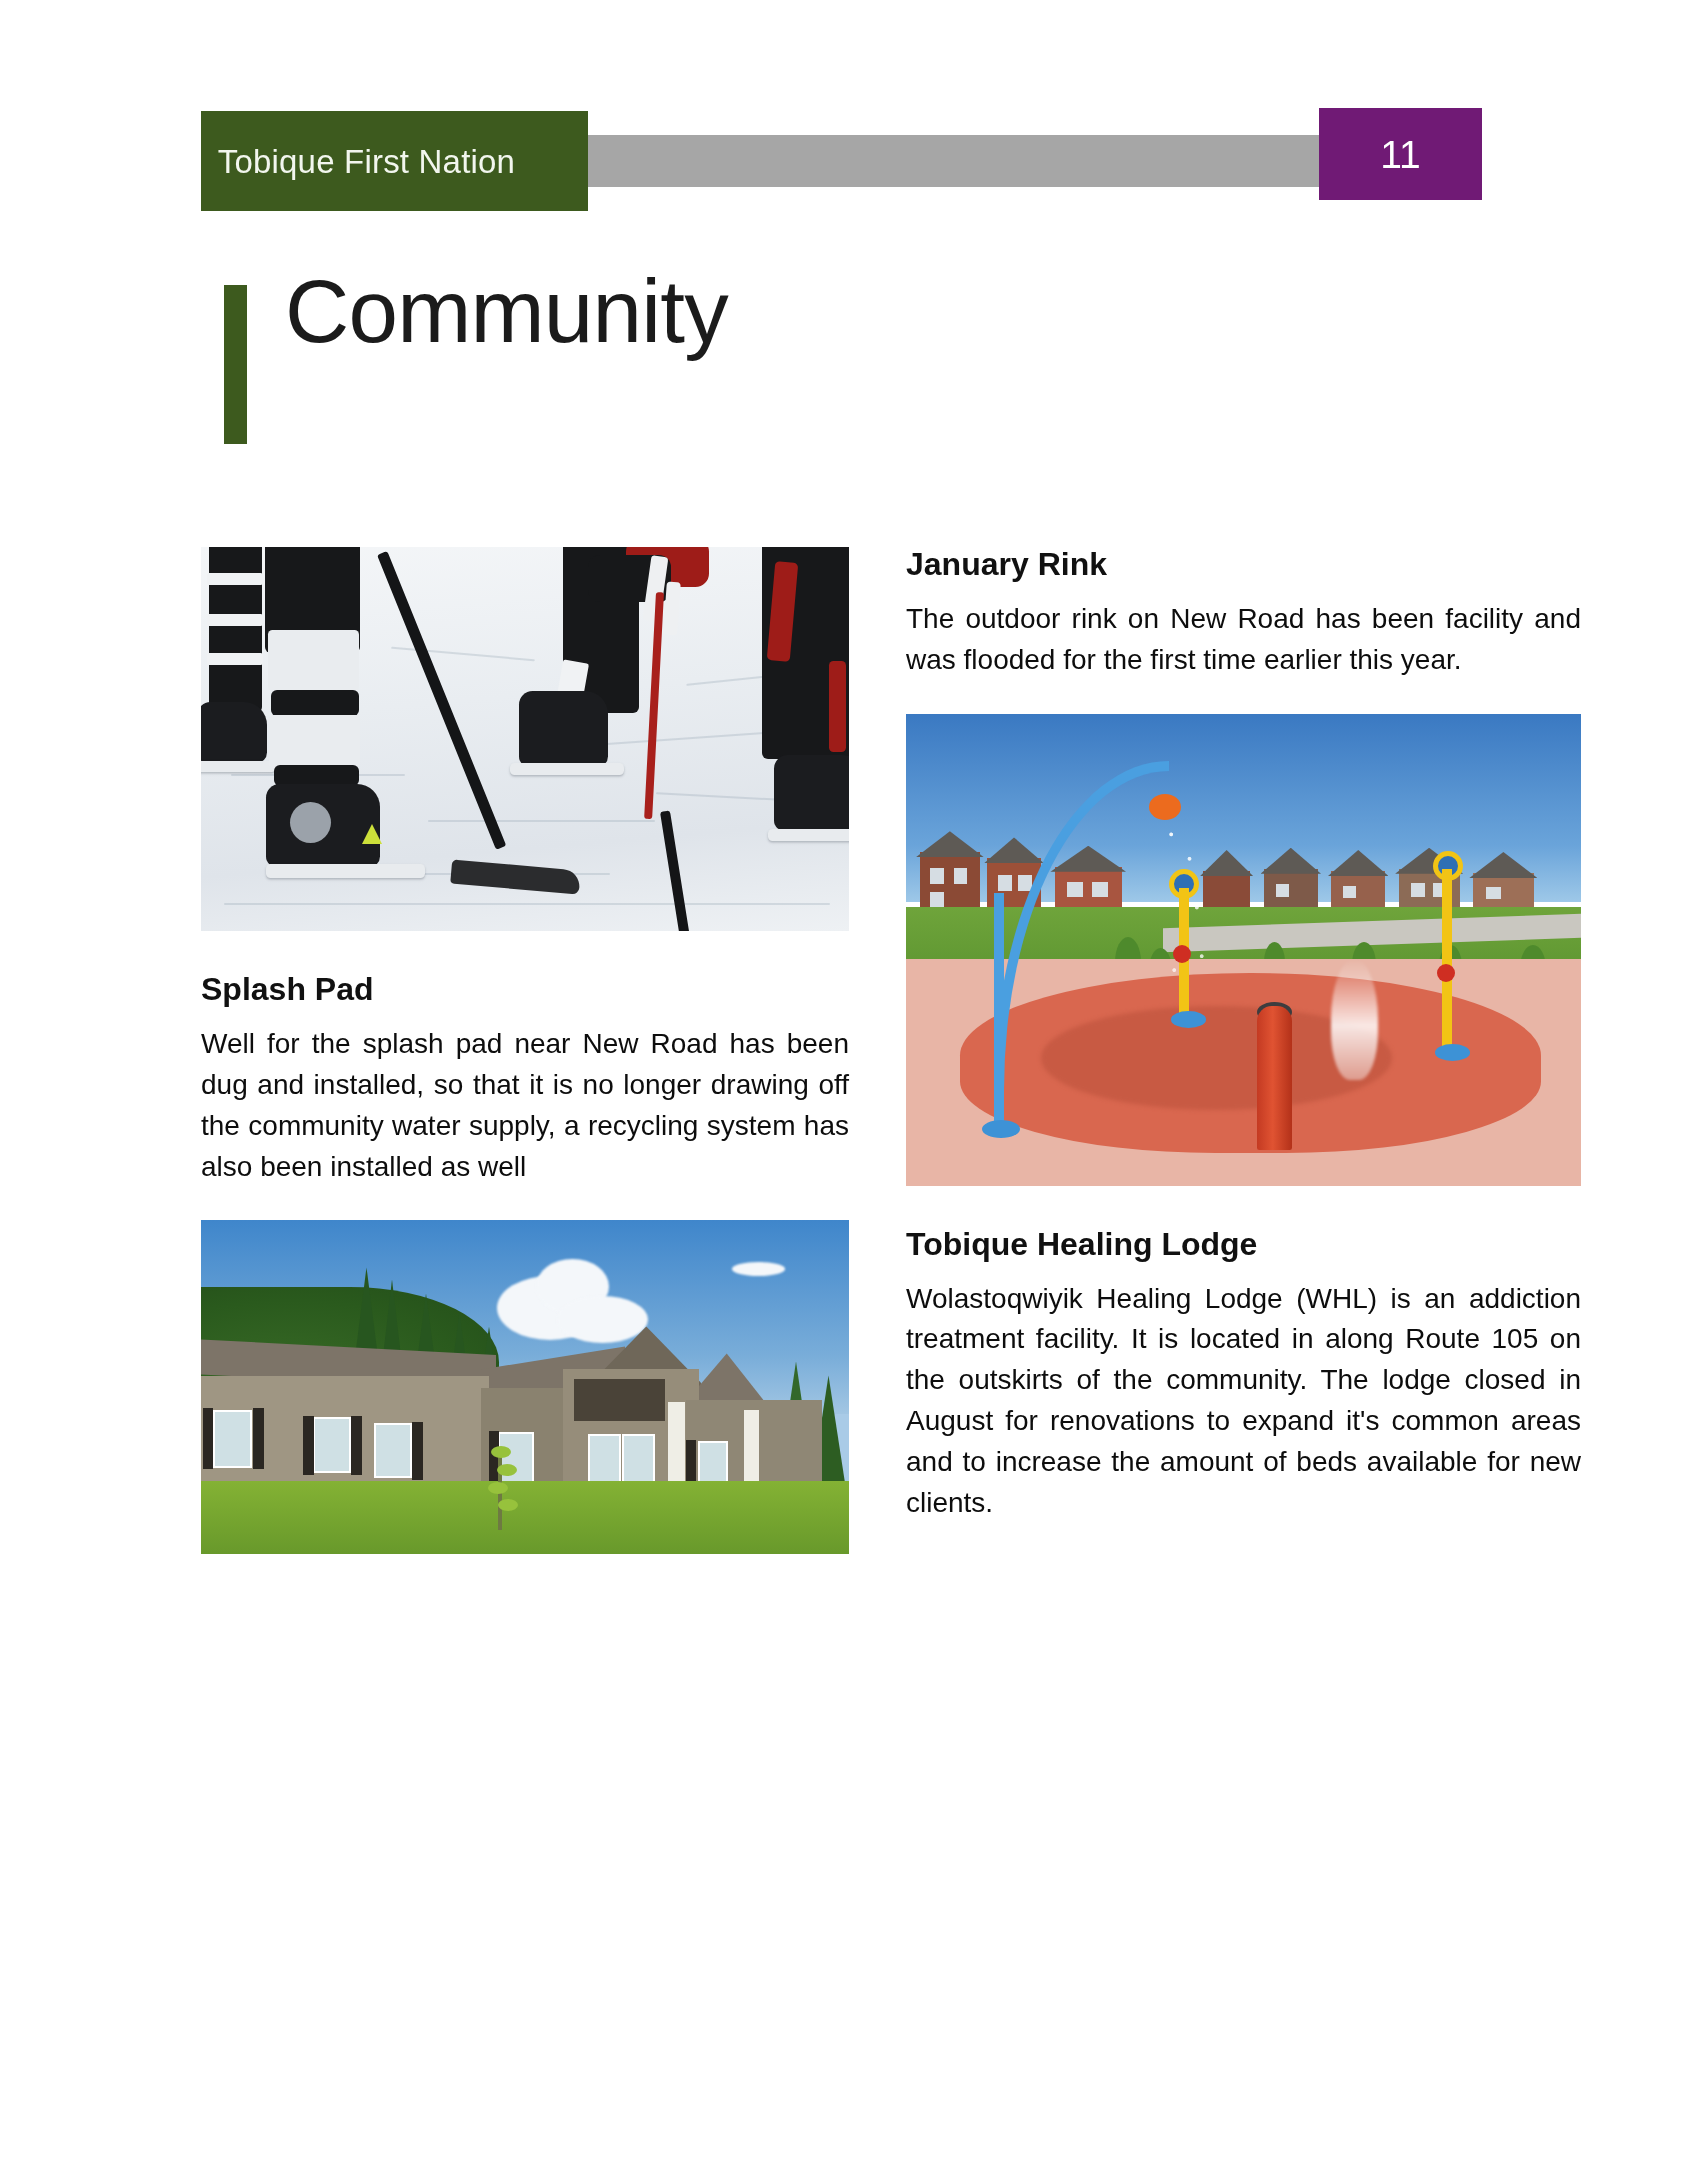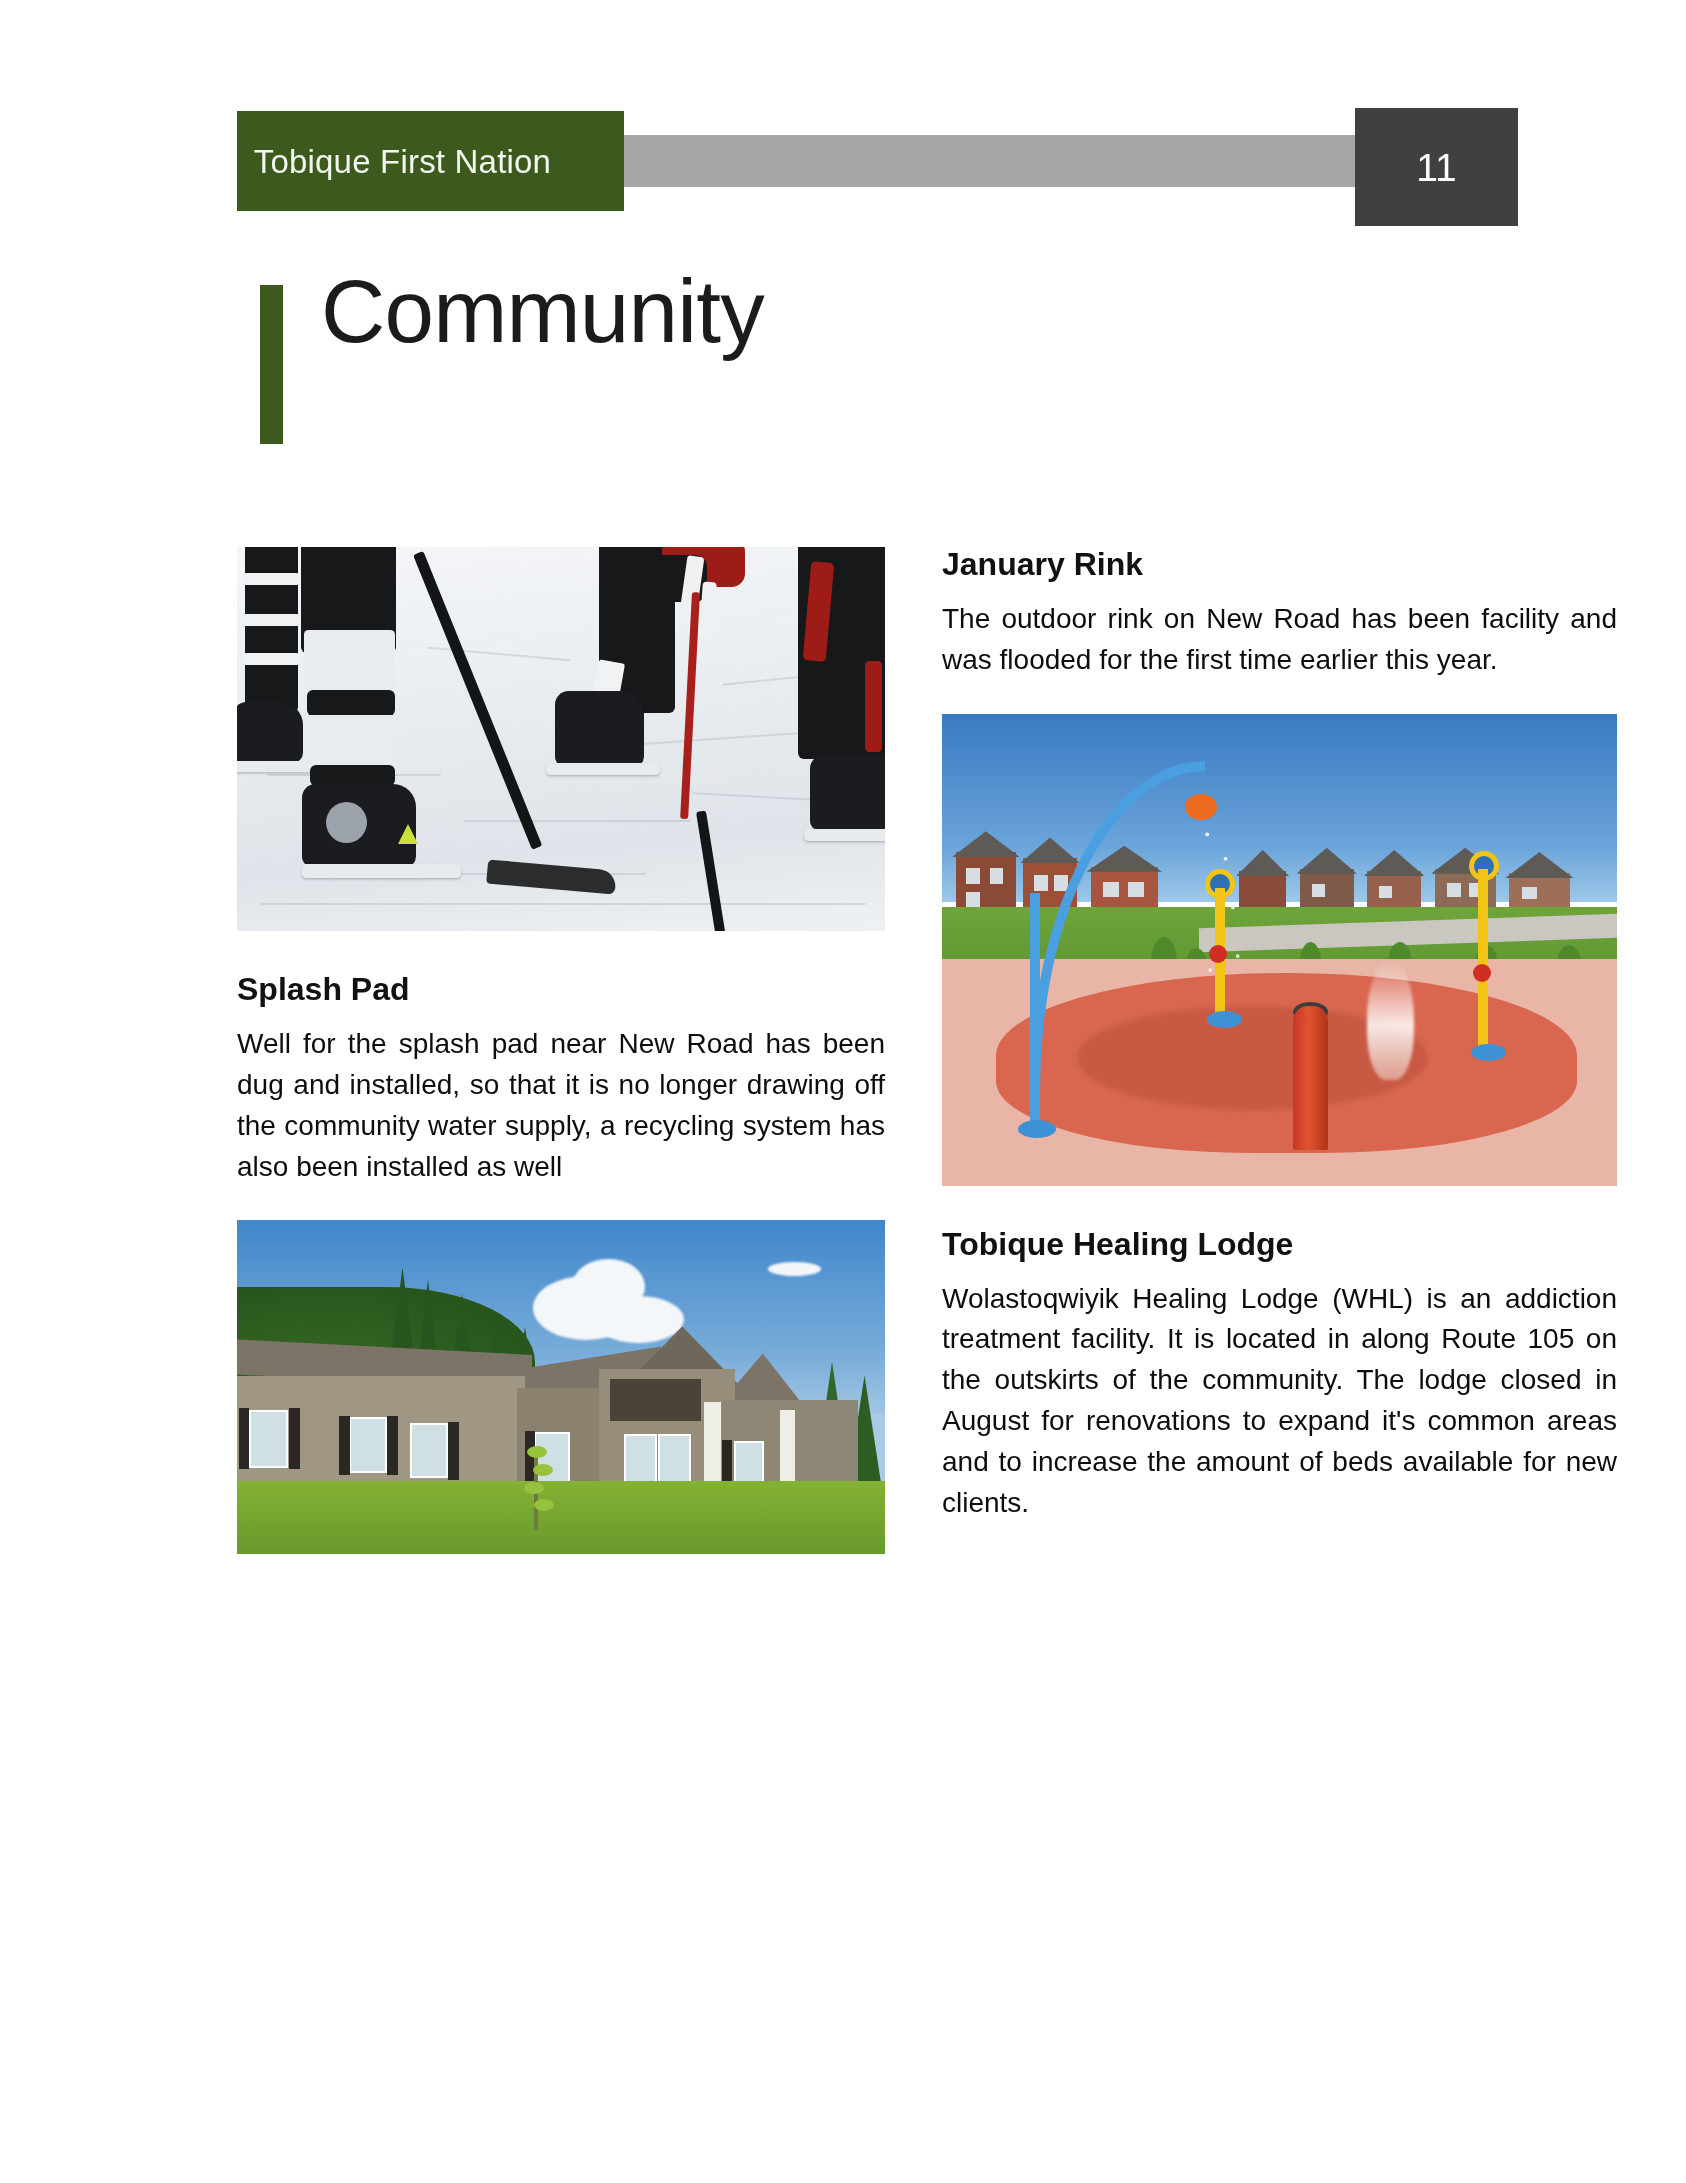--- a/index.html
+++ b/index.html
@@ -14,21 +14,20 @@
     font-family: "Liberation Sans", sans-serif;
     color: #000000;
     overflow: hidden;
   }
 
   
   .page {
     position: absolute;
     inset: 0;
     background: #ffffff;
-    margin-left: 36px;
   }
 
   
   .header {
     position: absolute;
     left: 0;
     top: 111px;
     width: 1687px;
     height: 100px;
   }
@@ -57,22 +56,22 @@
     font-size: 33px;
     line-height: 1;
     letter-spacing: 0.2px;
     white-space: nowrap;
   }
   .header-page-box {
     position: absolute;
     left: 1319px;
     top: -3px;
     width: 163px;
-    height: 118px;
-    background: #404040;
+    height: 92px;
+    background: #701a75;
     display: flex;
     align-items: center;
     justify-content: center;
   }
   .header-page-number {
     color: #ffffff;
     font-size: 39px;
     line-height: 1;
   }
 

